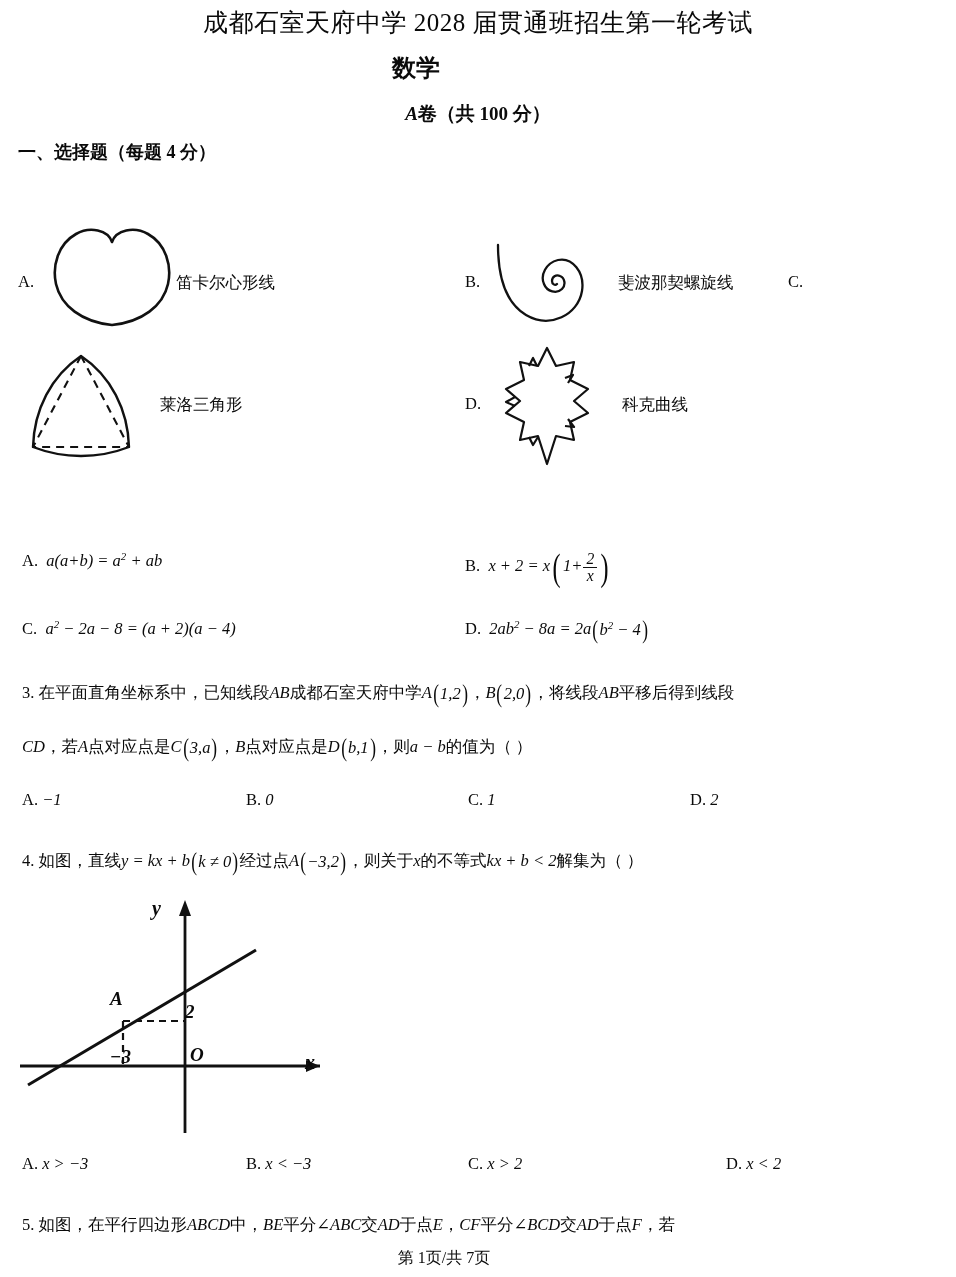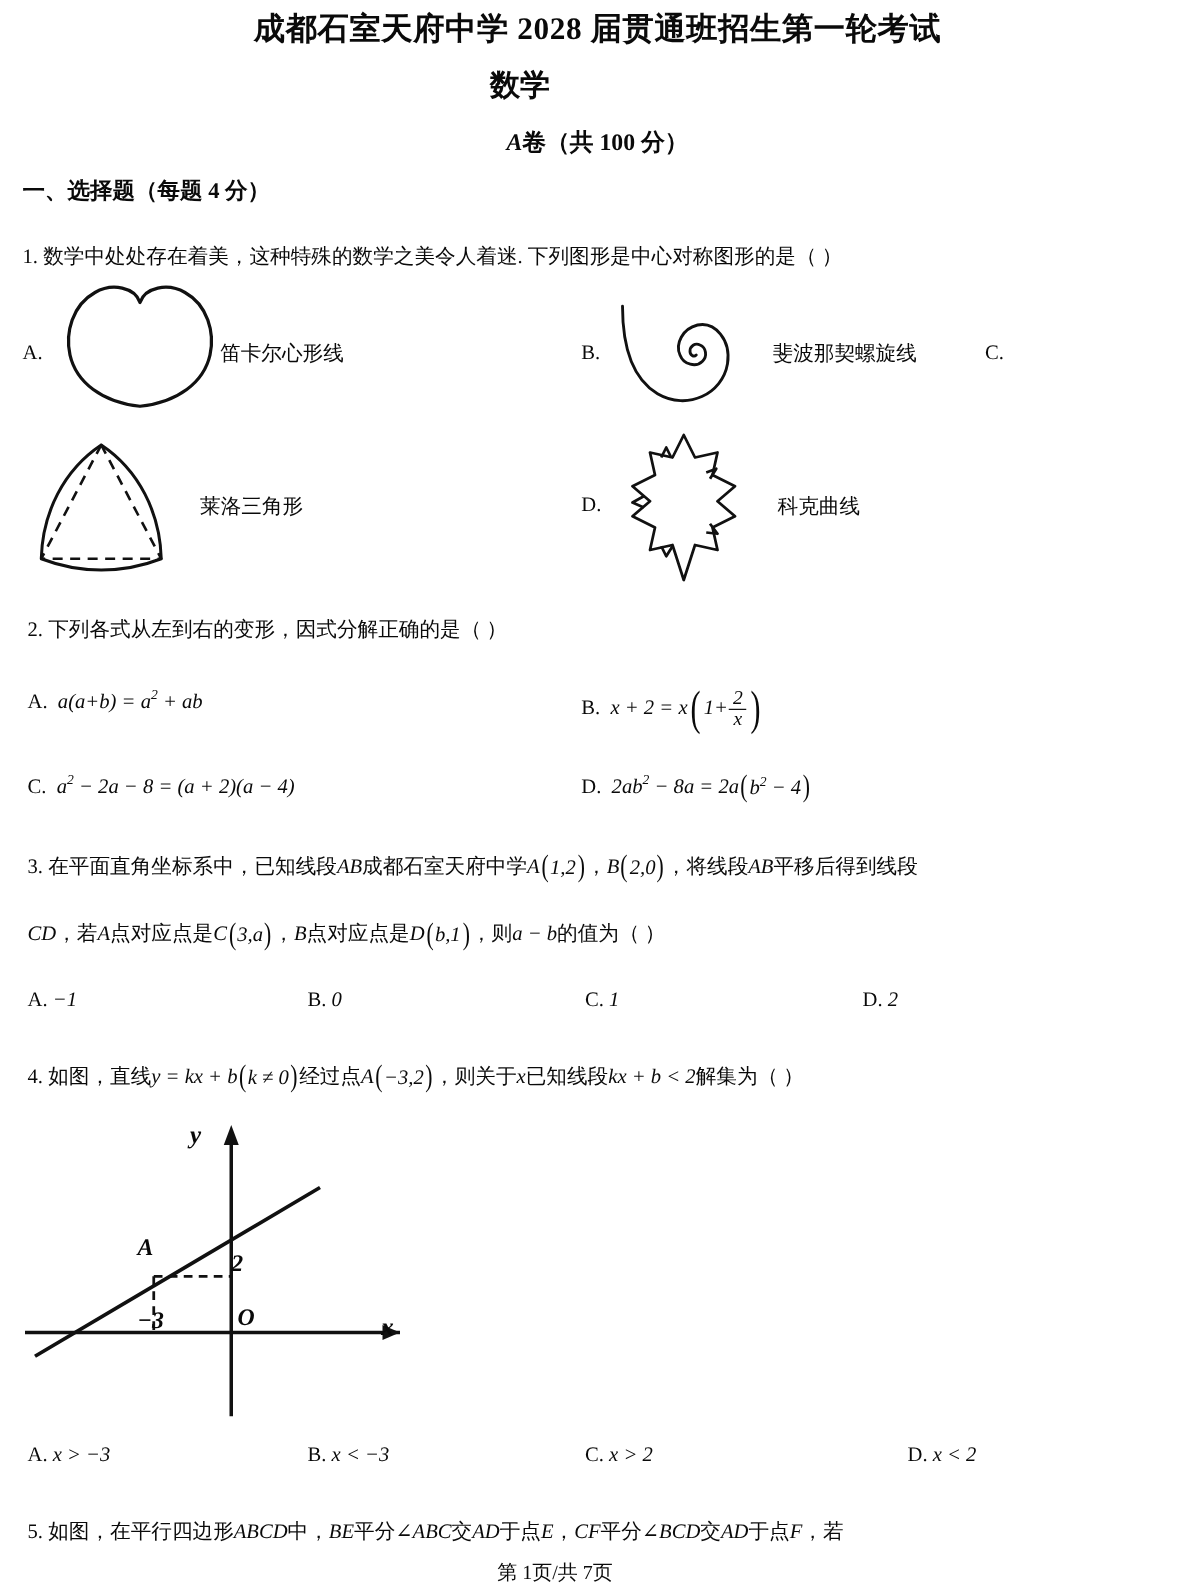--- a/index.html
+++ b/index.html
@@ -21,21 +21,21 @@
     width: 956px;
     height: 1277px;
   }
 
   
   .doc-title {
     position: absolute;
     top: 6px; left: 0; width: 956px;
     text-align: center;
     font-size: 25px;
-    font-weight: bold;
+    font-weight: normal;
     letter-spacing: 0.5px;
     white-space: nowrap;
   }
   .doc-subject {
     position: absolute;
     top: 52px; left: 0; width: 832px;
     text-align: center;
     font-size: 24px;
     font-weight: bold;
   }
@@ -126,24 +126,20 @@
 
 <div class="page">
 
   <div class="doc-title">成都石室天府中学 2028 届贯通班招生第一轮考试</div>
   <div class="doc-subject">数学</div>
   <div class="paper-part">
     <span class="ital mth">A</span><span>卷（共 100 分）</span>
   </div>
   <div class="section-heading">一、选择题（每题 4 分）</div>
 
-  <div class="q-stem" style="top:193px; left:18px;">
-    <span>1.</span>
-    <span>数学中处处存在着美，这种特殊的数学之美令人着迷. 下列图形是中心对称图形的是（        ）</span>
-  </div>
 
   <div class="opt" style="top:272px; left:18px;">A.</div>
   <div class="fig" style="top:222px; left:42px;">
     <svg width="140" height="110" viewBox="0 0 140 110">
       <path d="M70,20 C66,8 48,4 34,12 C16,22 10,44 14,62 C19,84 40,100 70,103
                C100,100 121,84 126,62 C130,44 124,22 106,12 C92,4 74,8 70,20 Z" fill="none" stroke="#111" stroke-width="2.6" stroke-linejoin="round"></path>
     </svg>
   </div>
   <div class="opt" style="top:272px; left:176px;">笛卡尔心形线</div>
 
@@ -175,24 +171,20 @@
       <path d="M59,6 L53,17 L44,15 L46,25 L36,30 L44,36 L36,43 L46,48 L44,58
                L53,56 L59,67 L65,56 L74,58 L72,48 L82,43 L74,36 L82,30 L72,25
                L74,15 L65,17 Z" fill="none" stroke="#ffffff" stroke-width="0" opacity="0"></path>
       <path d="M59,6 C59,6 59,6 59,6" fill="none" stroke="#111" stroke-width="0"></path>
       <path d="M49,24 L45,16 L41,24 M77,36 L85,33 L80,41 M80,77 L86,85 L77,84
                M41,95 L45,103 L50,95 M27,64 L18,60 L27,55" fill="none" stroke="#111" stroke-width="2.2" stroke-linejoin="round"></path>
     </svg>
   </div>
   <div class="opt" style="top:394px; left:622px;">科克曲线</div>
 
-  <div class="q-stem" style="top:492px; left:22px;">
-    <span>2.</span>
-    <span>下列各式从左到右的变形，因式分解正确的是（    ）</span>
-  </div>
 
   <div class="opt" style="top:551px; left:22px;">
     <span class="opt-label">A.</span>
     <span class="mth">
       &nbsp;a(a+b) = a<sup class="exp">2</sup> + ab
     </span>
   </div>
 
   <div class="opt" style="top:551px; left:465px;">
     <span class="opt-label">B.</span>
@@ -271,21 +263,21 @@
   <div class="q-stem" style="top:849px; left:22px;">
     <span>4.</span>
     <span>如图，直线</span><span class="mth">y = kx + b</span><span class="bigparen medparen">
         <span class="pl">(</span>
         <span class="mth">k ≠ 0</span>
         <span class="pr">)</span>
       </span><span>经过点</span><span class="mth">A</span><span class="bigparen medparen">
         <span class="pl">(</span>
         <span class="mth">−3,2</span>
         <span class="pr">)</span>
-      </span><span>，则关于</span><span class="mth">x</span><span>已知线段</span><span class="mth">kx + b &lt; 2</span><span>解集为（        ）</span>
+      </span><span>，则关于</span><span class="mth">x</span><span>的不等式</span><span class="mth">kx + b &lt; 2</span><span>解集为（        ）</span>
   </div>
 
   <div class="fig" style="top:888px; left:10px;">
     <svg width="340" height="250" viewBox="0 0 340 250">
 
       <line x1="10" y1="178" x2="310" y2="178" stroke="#111" stroke-width="2.8"></line>
       <polygon points="310,178 296,172 296,184" fill="#111"></polygon>
 
       <line x1="175" y1="245" x2="175" y2="18" stroke="#111" stroke-width="2.8"></line>
       <polygon points="175,12 169,28 181,28" fill="#111"></polygon>

